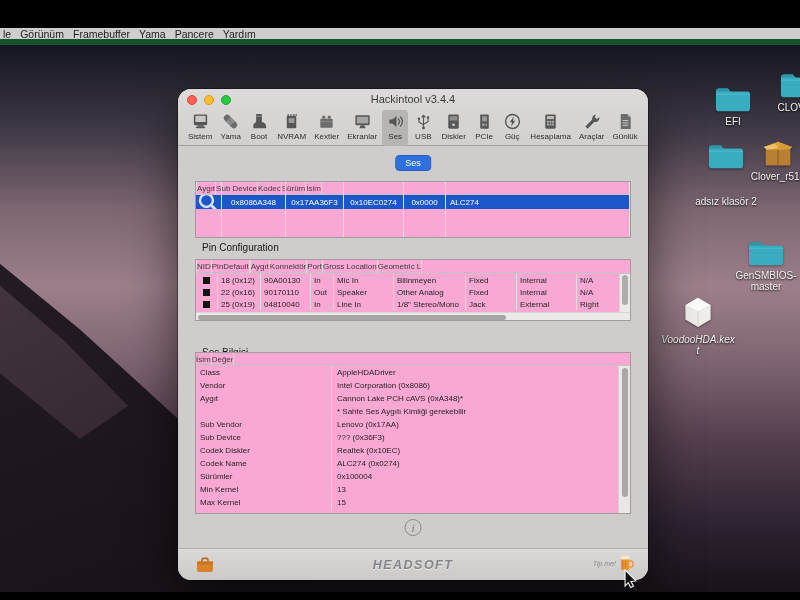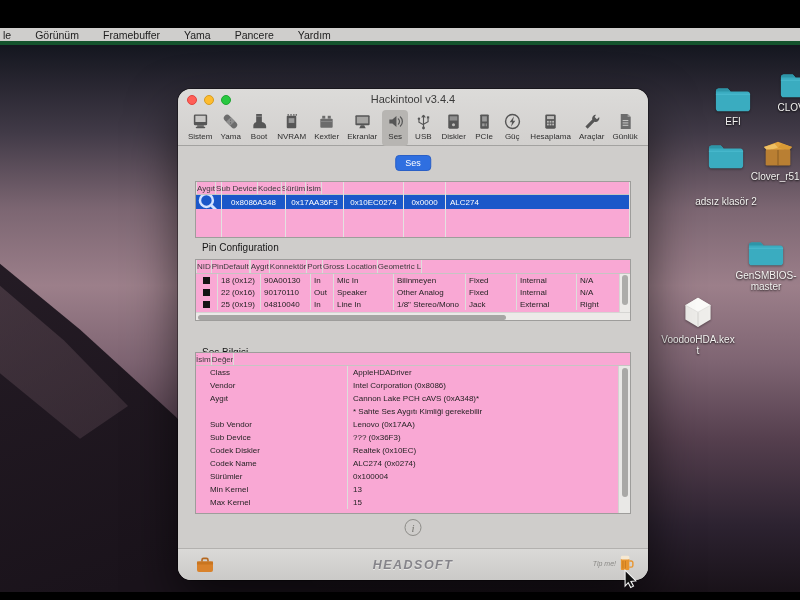--- a/index.html
+++ b/index.html
@@ -1,22 +1,22 @@
 <!DOCTYPE html>
 <html style="--sel: #1b57c9; --accent: #2f6fe0;"><head>
 <meta charset="utf-8">
 <style>
   * { margin:0; padding:0; box-sizing:border-box; }
   body { background:#000; font-family:"Liberation Sans", sans-serif; }
   .screen { position:relative; width:800px; height:600px; background:#000; overflow:hidden; }
 
   
   .menubar { position:absolute; top:28px; left:0; width:100%; height:17px;
-    background:#cfcecc; display:flex; align-items:center; gap:24px; padding-left:3px;
-    font-size:10.5px; color:#1d1d1d; border-bottom:4px solid #14532d; }
+    background:#cfcecc; display:flex; align-items:center; gap:9px; padding-left:3px;
+    font-size:10.5px; color:#1d1d1d; border-bottom:6px solid #14532d; }
   .menu-item { white-space:nowrap; }
 
   
   .desktop { position:absolute; top:45px; left:0; width:800px; height:547px; overflow:hidden;
     background:linear-gradient(180deg,#14161f 0%,#413a47 16%,#7c6672 30%,#9c7f8a 44%,
       #7e6472 58%,#553f4e 72%,#2c2230 88%,#191219 100%); }
   .wp-mountain { position:absolute; inset:0;
     background:linear-gradient(160deg,#2a202a 0%,#1a131b 70%);
     clip-path:polygon(0 40%, 10% 52%, 22% 68%, 33% 86%, 40% 100%, 0 100%); }
   .wp-ridge { position:absolute; inset:0; opacity:.55;
@@ -29,21 +29,21 @@
   .desk-icon { position:absolute; width:68px; display:flex; flex-direction:column; align-items:center; gap:2px; }
   .di-shape { width:38px; height:30px; display:flex; align-items:center; justify-content:center; }
   .di-shape svg { width:100%; height:100%; filter:drop-shadow(0 1px 1px rgba(0,0,0,.4)); }
   .di-label { font-size:10px; color:#f3f2f0; text-align:center; line-height:11px;
     text-shadow:0 1px 2px rgba(0,0,0,.9); word-break:break-word; }
   .desk-icon:nth-of-type(1) { left:699px; top:39px; }
   .desk-icon:nth-of-type(2) { left:764px; top:25px; }
   .desk-icon:nth-of-type(3) { left:692px; top:96px;gap:25px; }
   .desk-icon:nth-of-type(4) { left:744px; top:94px; }
   .desk-icon:nth-of-type(5) { left:732px; top:193px; }
-  .desk-icon:nth-of-type(6) { left:660px; top:251px; width:76px; }
+  .desk-icon:nth-of-type(6) { left:660px; top:251px; width:76px;font-style:italic; }
   .desk-icon:nth-of-type(6) .di-shape { width:34px; height:36px; }
 
   
   .window { position:absolute; left:178px; top:44px; width:470px; height:491px;
     background:#cfcdcb; border-radius:13px; box-shadow:0 22px 50px rgba(0,0,0,.6), 0 0 0 1px rgba(0,0,0,.35);
     overflow:hidden; }
   .chrome { position:absolute; top:0; left:0; width:100%; height:57px;
     background:linear-gradient(#dcdbd9,#d2d0ce); border-bottom:1px solid #a3a2a0; }
   .titlebar { position:relative; height:21px; }
   .lights { position:absolute; left:9px; top:6px; display:flex; gap:7px; }
@@ -113,21 +113,21 @@
     background:#adacaa; border-radius:3px; }
   .hscroll { position:absolute; left:0; bottom:0; width:100%; height:8px;
     background:#eceae8; border-top:1px solid #d6d5d3; }
   .hscroll .thumb { position:absolute; left:2px; top:1.5px; width:71%; height:5px;
     background:#a7a6a4; border-radius:2.5px; }
 
   
   .info { top:263px; height:162px; }
   .info .thead { height:13px; }
   .info-row { display:flex; height:13px; align-items:center; }
-  .ic-name { width:152px; padding-left:14px; border-right:1px solid #dedddb; height:100%;
+  .ic-name { width:136px; padding-left:4px; border-right:1px solid #dedddb; height:100%;
     display:flex; align-items:center; white-space:nowrap; }
   .ic-val { flex:1; padding-left:5px; height:100%; display:flex; align-items:center; white-space:nowrap; }
   .iv-box { display:flex; align-items:center; flex:1; height:100%; }
   .combo-btn { display:none; }
   .info-row.combo .iv-box { border:1px solid #98979a; background:#fff; height:11px;
     margin-right:14px; justify-content:space-between; padding-left:3px; }
   .info-row.combo .combo-btn { display:flex; width:11px; height:100%; background:var(--accent,#2f6fe0);
     align-items:center; justify-content:center; }
   .combo-btn svg { width:6px; height:8px; }
   .info-vscroll { position:absolute; right:0; top:13px; bottom:0; width:12px;

